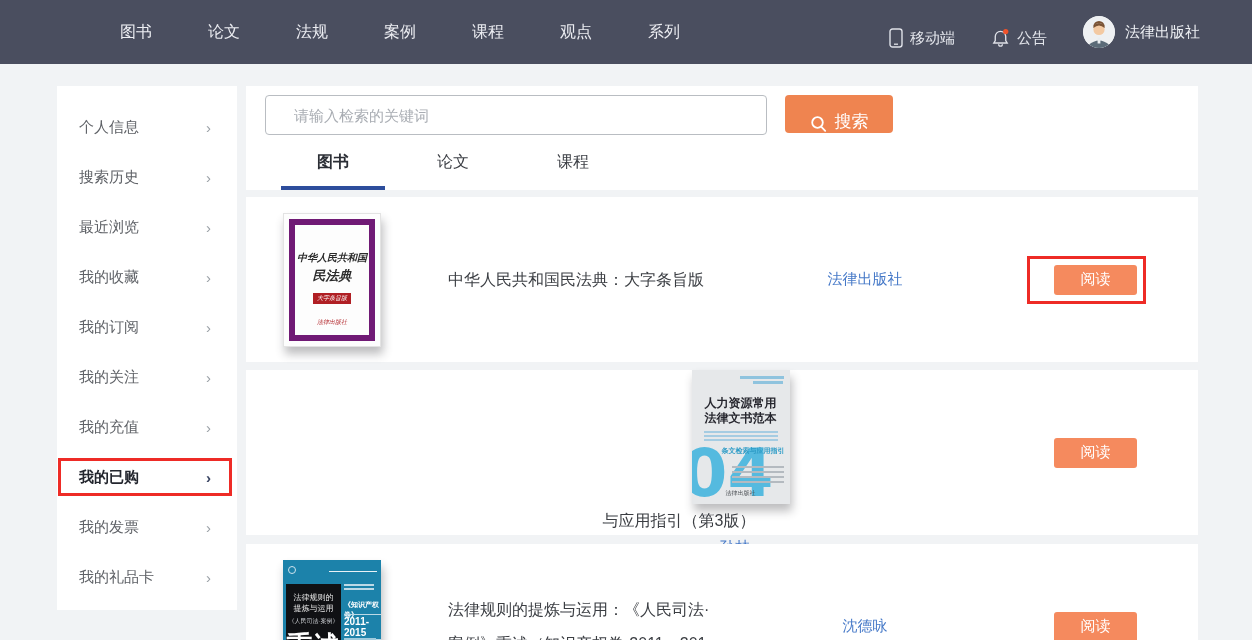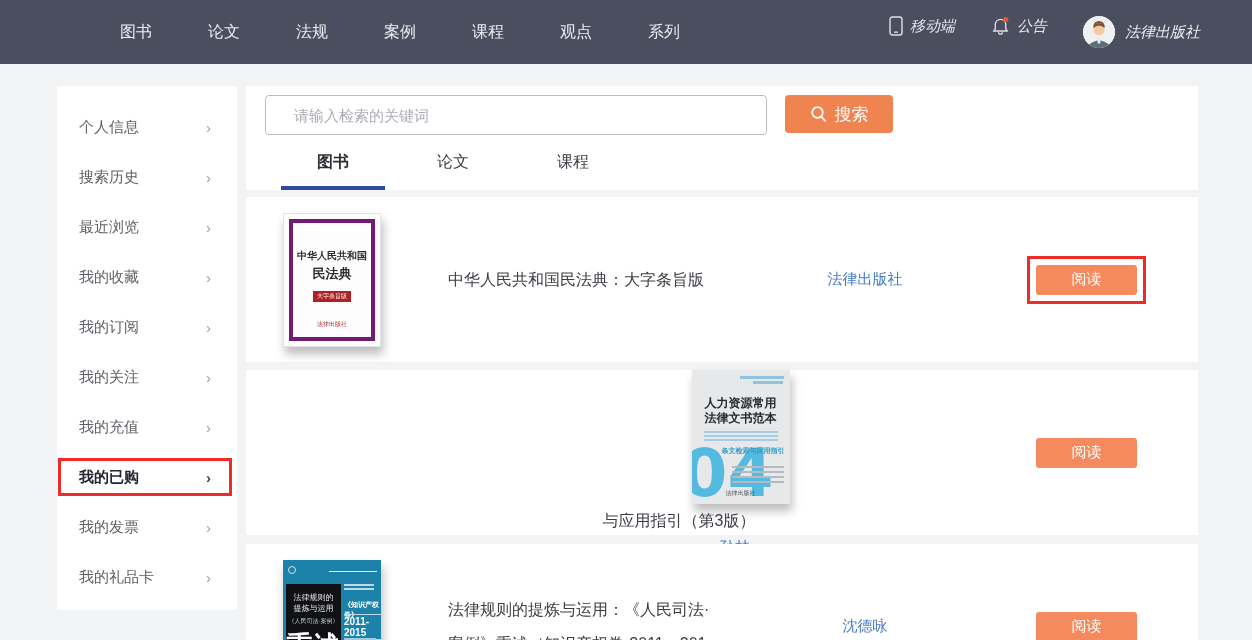--- a/index.html
+++ b/index.html
@@ -15,21 +15,21 @@
     padding:0 52px 0 58px; color:#e9eaef;
   }
   .brand { display:flex; align-items:center; }
   .brand-name { font-family:"DejaVu Serif","Liberation Serif",serif; font-size:34px; font-weight:bold; color:#fdfdfd; letter-spacing:2px; }
   .brand-divider { width:1px; height:34px; background:#80849a; margin:0 14px; }
   .brand-text { display:flex; flex-direction:column; line-height:1.25; }
   .brand-sub { font-size:15px; letter-spacing:5px; color:#f2f3f6; }
   .brand-domain { font-size:10px; color:#b9bcc8; letter-spacing:.5px; }
   .nav-items { display:flex; gap:56px; margin-left:62px; }
   .nav-item { font-size:16px; color:#ecedf2; cursor:pointer; white-space:nowrap; }
-  .nav-right { margin-left:auto; display:flex; align-items:flex-start; gap:36px;font-style:italic; }
+  .nav-right { margin-left:auto; display:flex; align-items:flex-end; gap:36px; }
   .nav-util { display:flex; align-items:center; gap:7px; font-size:15px; color:#e4e6ec; cursor:pointer; }
   .bell-wrap { position:relative; display:flex; }
   .user { display:flex; align-items:center; gap:10px; font-size:15px; color:#eef0f4; cursor:pointer; }
   .avatar { width:32px; height:32px; border-radius:50%; overflow:hidden; background:#eef0f2; flex:none; }
   
   .sidebar {
     position:absolute; left:57px; top:86px; width:180px; height:524px;
     background:#fff; padding-top:16px;
   }
   .side-item {
@@ -49,51 +49,51 @@
   .search-row { display:flex; align-items:flex-start; padding:9px 0 0 19px; }
   .search-input {
     width:502px; height:40px; border:1px solid #b9bdc2; border-radius:4px;
     font-size:15px; padding:0 28px; color:#333; outline:none;
     font-family:"Liberation Sans","DejaVu Sans",sans-serif;
   }
   .search-input::placeholder { color:#a9adb3; }
   .search-btn {
     margin-left:18px; width:108px; height:38px; border:none; border-radius:4px;
     background:#ef8450; color:#fff; font-size:17px; cursor:pointer;
-    display:flex; align-items:center; justify-content:center; gap:7px;
+    display:flex; align-items:flex-end; justify-content:center; gap:7px;
     font-family:"Liberation Sans","DejaVu Sans",sans-serif;
   }
   .tabs { display:flex; height:55px; padding-left:35px; }
   .tab {
     position:relative; width:104px; margin-right:16px; display:flex;
     align-items:center; justify-content:center; font-size:16px; color:#3c3f45; cursor:pointer;
   }
   .tab.active { color:#2b2e35; font-weight:bold; }
   .tab.active::after {
     content:""; position:absolute; left:0; right:0; bottom:0; height:4px; background:#2d4d9c;
   }
   
   .book-row { height:165px; display:flex; align-items:center; }
   .row-1 { top:197px; } .row-2 { top:370px;flex-direction:column; } .row-3 { top:544px; }
   .cover { width:98px; height:134px; margin-left:37px; flex:none; position:relative;
            box-shadow:2px 7px 9px rgba(50,50,55,.32); cursor:pointer; }
   .book-info { margin-left:67px; width:306px; font-size:16px; color:#3b3e43; line-height:34px; }
   .book-author { width:170px; margin-left:26px; text-align:center; font-size:15px; color:#4679c8; cursor:pointer; }
   .read-btn {
-    position:absolute; right:61px; top:calc(50% - 15px); width:101px; height:30px;
+    position:absolute; right:61px; top:calc(50% - 15px); width:83px; height:30px;
     border:none; border-radius:3px; background:#f58a5e; color:#fff; font-size:15px;
     cursor:pointer; font-family:"Liberation Sans","DejaVu Sans",sans-serif;
   }
   .btn-annotation {
     position:absolute; right:52px; top:calc(50% - 24px); width:119px; height:48px;
     border:3px solid #ee2b26; pointer-events:none;
   }
   
   .cover-1 { background:#fdfdfd; border:1px solid #e3e3e3; }
-  .cover-1 .inner { position:absolute; inset:5px; border:4px solid #701a75; text-align:center; }
+  .cover-1 .inner { position:absolute; inset:5px; border:6px solid #701a75; text-align:center;font-style:italic; }
   .cover-1 .t1 { margin-top:26px; font-family:"DejaVu Serif","Liberation Serif",serif; font-size:10px; color:#2c2c2c; font-weight:bold; }
   .cover-1 .t2 { font-family:"DejaVu Serif","Liberation Serif",serif; font-size:13px; color:#2c2c2c; font-weight:bold; margin-top:2px; }
   .cover-1 .badge { display:inline-block; margin-top:8px; background:#b01f24; color:#fff; font-size:6px; padding:1px 4px; }
   .cover-1 .pub { position:absolute; bottom:8px; left:0; right:0; font-size:6px; color:#b01f24; }
   
   .cover-2 { background:#e6e8ea; overflow:hidden; }
   .cover-2 .toplines { position:absolute; top:6px; right:6px; width:44px; }
   .cover-2 .toplines i { display:block; height:3px; background:#8fc3de; margin-bottom:2px; }
   .cover-2 .toplines i:last-child { width:70%; margin-left:30%; }
   .cover-2 .t { text-align:center; margin-top:26px; font-size:12px; font-weight:bold; color:#26262e; line-height:15px; }

